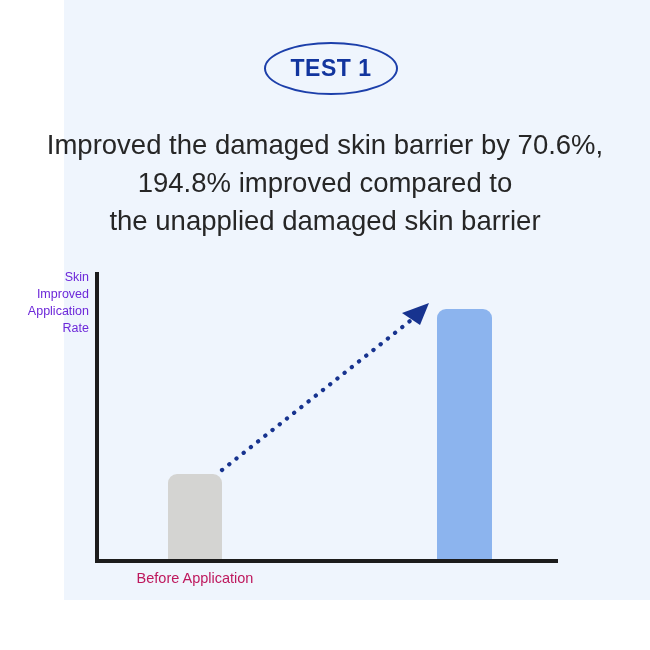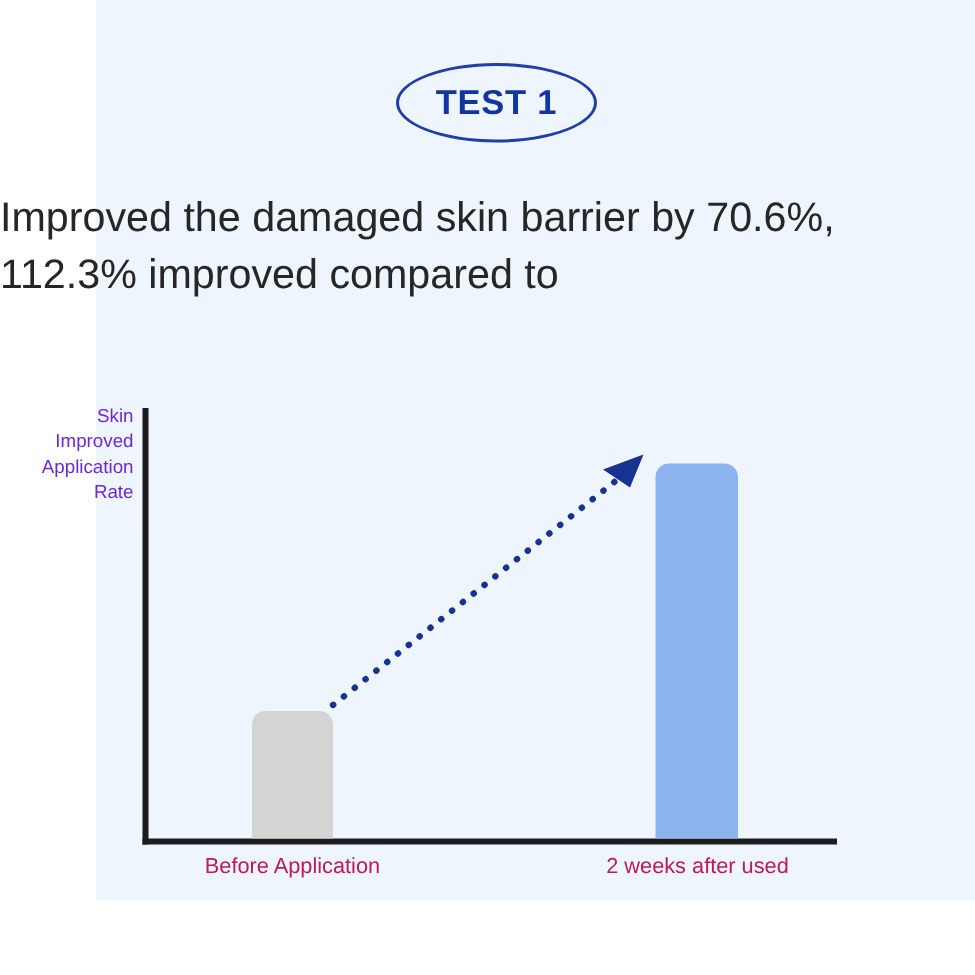--- a/index.html
+++ b/index.html
@@ -46,20 +46,21 @@
     letter-spacing: 0.5px;
     line-height: 1;
   }
 
   
   #headline {
     position: absolute;
     left: 0;
     top: 126px;
     width: 650px;
+    text-align: center;
     color: #262626;
     font-size: 27.5px;
     line-height: 38px;
     font-weight: 400;
   }
   #headline div { white-space: nowrap; }
 
   
   #chart {
     position: absolute;
@@ -165,40 +166,40 @@
 <div id="page">
 
   <div id="bg-panel"></div>
 
   <div id="test-badge">
     <span id="test-badge-label">TEST 1</span>
   </div>
 
   <div id="headline">
     <div>Improved the damaged skin barrier by 70.6%,</div>
-    <div>112.3% improved compared to</div>
+    <div>194.8% improved compared to</div>
+    <div>the unapplied damaged skin barrier</div>
   </div>
 
   <div id="chart">
 
     <div id="y-axis-label">
       <div>Skin</div>
       <div>Improved</div>
       <div>Application</div>
       <div>Rate</div>
     </div>
 
     <div id="y-axis"></div>
     <div id="x-axis"></div>
 
     <div class="bar" id="bar-before"></div>
     <div class="bar" id="bar-after"></div>
 
     <div class="bar-label" id="label-before">Before Application</div>
-    <div class="bar-label" id="label-after">2 weeks after used</div>
 
     <svg id="arrow-svg" viewBox="0 0 650 650" xmlns="http://www.w3.org/2000/svg">
       <line x1="222" y1="470" x2="415" y2="317" stroke="#17338f" stroke-width="4.2" stroke-linecap="round" stroke-dasharray="0.2 9"></line>
       <polygon points="429,303 402,313 420,325" fill="#17338f"></polygon>
     </svg>
 
 
   </div>
 </div>
 

